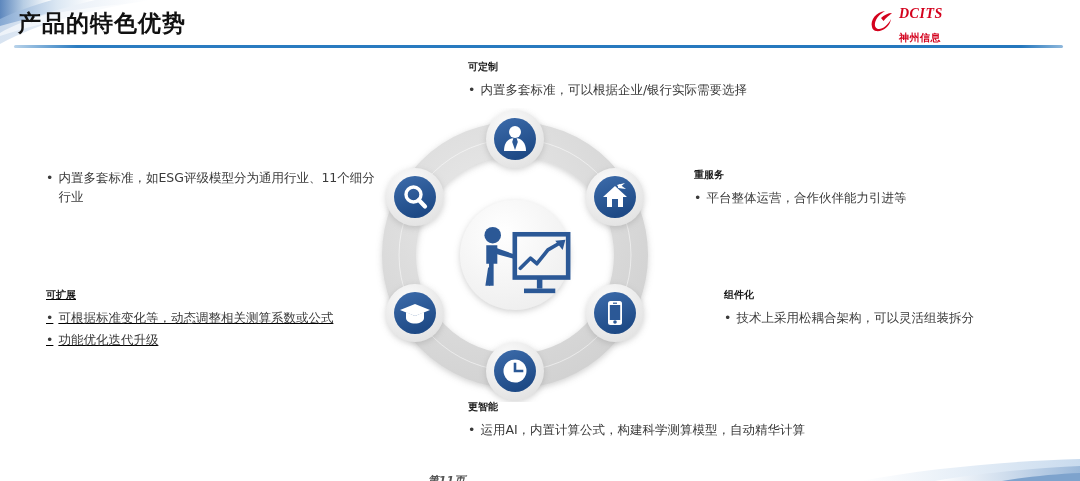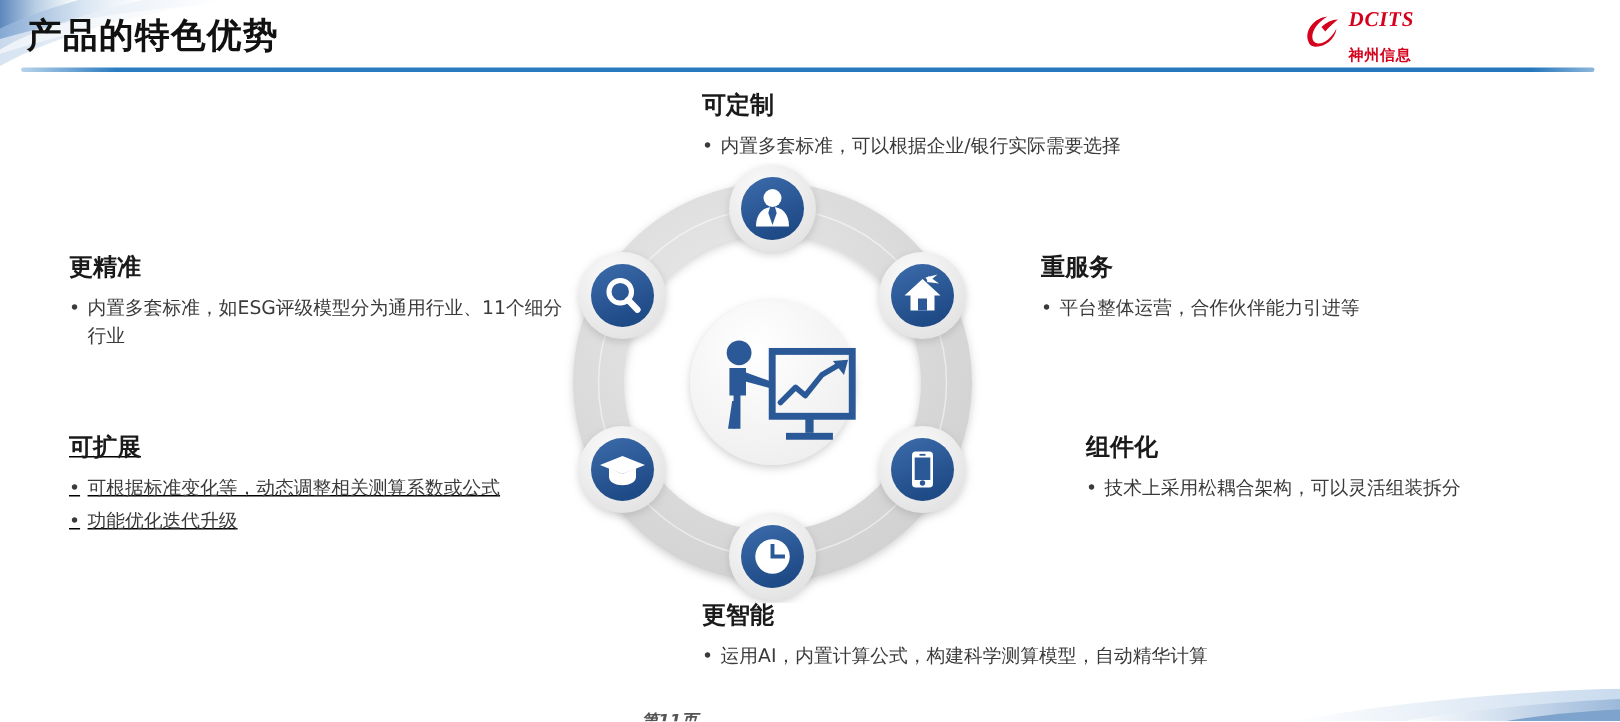--- a/index.html
+++ b/index.html
@@ -28,21 +28,21 @@
            font-family:Liberation Serif, serif;}
   .logo-cn{font-size:10px;font-weight:bold;color:#d4021d;letter-spacing:.5px;margin-top:12px;
            font-family:"DejaVu Sans","Liberation Sans",sans-serif;}
   .rule{position:absolute;left:14px;top:45px;width:1049px;height:3px;
         background:linear-gradient(90deg,#b9d3ea 0%,#2b7cc1 6%,#2477bd 96%,#8fb8dc 100%);
         border-radius:2px;}
 
   
   .block{position:absolute;}
   .blk-title{
-    font-size:16px;font-weight:bold;color:#1a1a1a;margin:0 0 6px 0;
+    font-size:10px;font-weight:bold;color:#1a1a1a;margin:0 0 6px 0;
     font-family:"DejaVu Sans","Liberation Sans",sans-serif;
   }
   .bullet{
     display:flex;align-items:flex-start;font-size:12.5px;color:#3a3a3a;
     line-height:1.55;margin-bottom:3px;
     font-family:"DejaVu Sans","Liberation Sans",sans-serif;
   }
   .bullet .dot{flex:0 0 auto;margin-right:5px;line-height:1.55;}
   .bullet .txt{flex:1 1 auto;}
 
@@ -116,21 +116,20 @@
 
   <div class="block" id="block-kedingzhi">
     <div class="blk-title">可定制</div>
     <div class="bullet">
       <span class="dot">•</span>
       <span class="txt">内置多套标准，可以根据企业/银行实际需要选择</span>
     </div>
   </div>
 
   <div class="block" id="block-gengjingzhun">
-    <div class="blk-title">更精准</div>
     <div class="bullet">
       <span class="dot">•</span>
       <span class="txt">内置多套标准，如ESG评级模型分为通用行业、11个细分行业</span>
     </div>
   </div>
 
   <div class="block" id="block-kekuozhan">
     <div class="blk-title">可扩展</div>
     <div class="bullet">
       <span class="dot">•</span>

